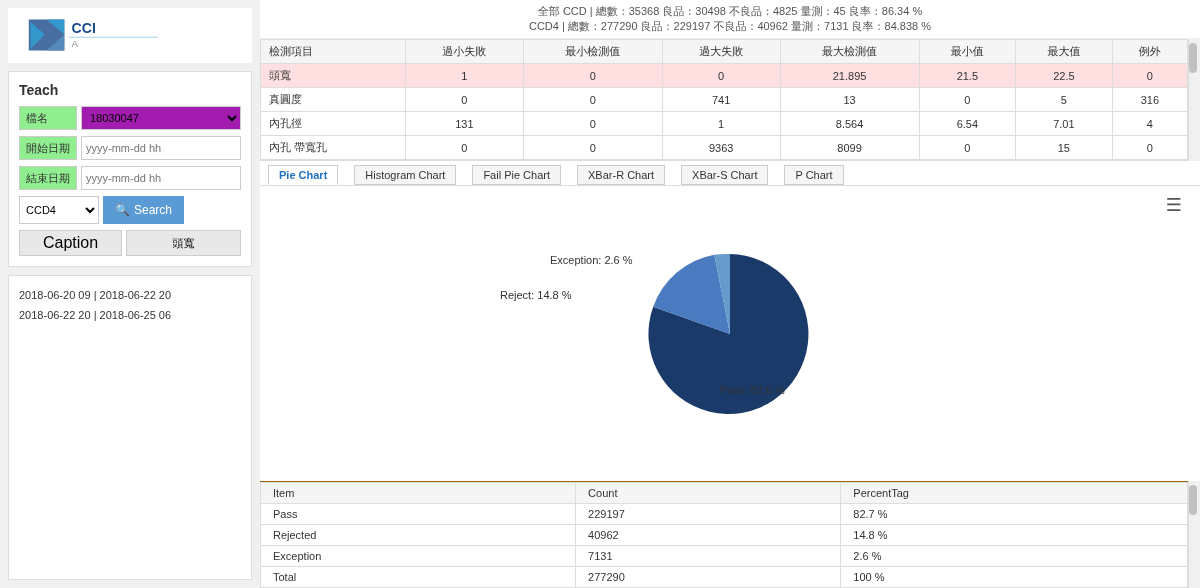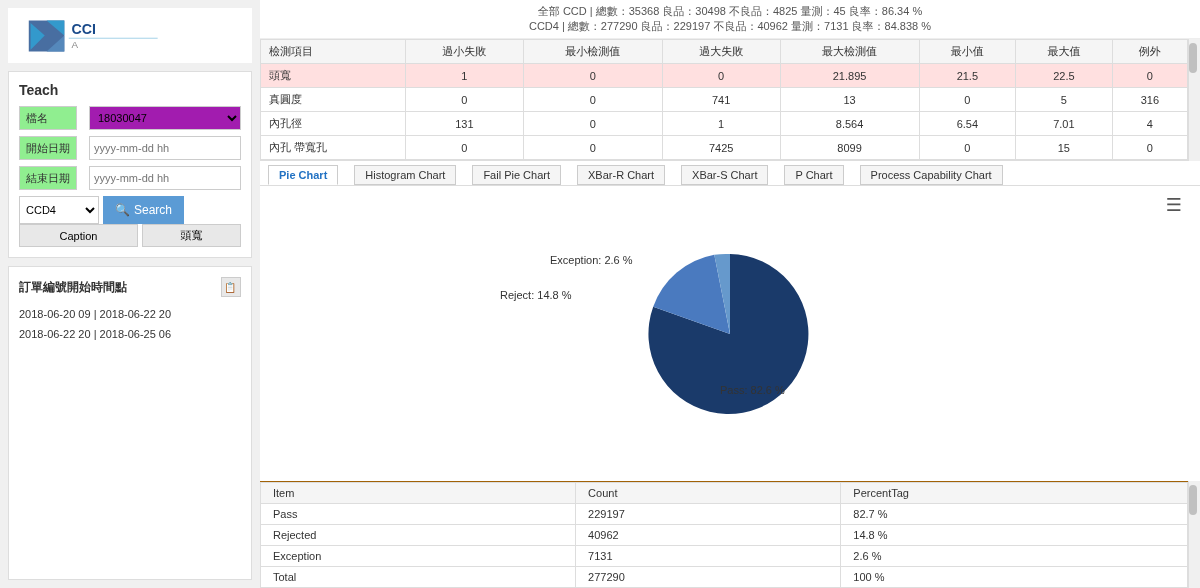--- a/index.html
+++ b/index.html
@@ -3,39 +3,39 @@
   <meta charset="utf-8">
   <style>
     * { box-sizing: border-box; margin: 0; padding: 0; }
     body { font-family: Arial, sans-serif; font-size: 12px; background: #f0f0f0; color: #333; }
     
     .app-container { display: flex; width: 1200px; height: 588px; background: #f0f0f0; }
     
     
     .left-panel { width: 260px; min-width: 260px; background: #f0f0f0; padding: 8px; display: flex; flex-direction: column; gap: 8px; }
     
-    .logo-area { background: white; height: 55px; display: flex; align-items: center; padding: 8px; }
+    .logo-area { background: white; height: 55px; display: flex; align-items: flex-end; padding: 8px; }
     .logo-svg { width: 150px; height: 40px; }
     
     .teach-panel { background: white; padding: 10px; border: 1px solid #ddd; }
     .teach-title { font-size: 14px; font-weight: bold; margin-bottom: 8px; color: #333; }
     
-    .form-row { display: flex; align-items: center; margin-bottom: 6px; gap: 12px; }
+    .form-row { display: flex; align-items: center; margin-bottom: 6px; gap: 4px; }
     .form-input { flex: 1; height: 24px; border: 1px solid #ccc; padding: 5px 4px; font-size: 11px; background: white; }
     .form-select { flex: 1; height: 24px; border: 1px solid #ccc; padding: 4px 4px; font-size: 11px; background: #a21caf; }
     .form-select-small { width: 55px; height: 24px; border: 1px solid #ccc; padding: 2px 2px; font-size: 11px; background: white; }
     
     .date-label { background: #90EE90; border: 1px solid #ccc; padding: 2px 6px; font-size: 11px; height: 24px; display: flex; align-items: center; width: 58px; flex-shrink: 0; }
     
-    .search-row { display: flex; align-items: center; gap: 4px; }
+    .search-row { display: flex; align-items: center; gap: 4px; margin-bottom: 6px; }
     .ccd-select { width: 80px; height: 28px; border: 1px solid #ccc; font-size: 11px; }
     .search-btn { background: #5b9bd5; color: white; border: none; padding: 4px 12px; height: 28px; cursor: pointer; font-size: 12px; display: flex; align-items: center; gap: 4px; }
     
     .caption-row { display: flex; gap: 4px; }
-    .caption-btn { background: #e8e8e8; border: 1px solid #ccc; padding: 3px 20px; font-size: 11px; cursor: pointer; flex: 1; text-align: center; }
+    .caption-btn { background: #e8e8e8; border: 1px solid #ccc; padding: 3px 4px; font-size: 16px; cursor: pointer; flex: 1; text-align: center; }
     .chan-btn { background: #e8e8e8; border: 1px solid #ccc; padding: 3px 10px; font-size: 11px; cursor: pointer; flex: 1; text-align: center; }
     
     .order-panel { background: white; padding: 10px; border: 1px solid #ddd; flex: 1; }
     .order-title { font-size: 12px; font-weight: bold; margin-bottom: 8px; display: flex; align-items: center; justify-content: space-between; }
     .order-icon { width: 20px; height: 20px; background: #e8e8e8; border: 1px solid #ccc; display: flex; align-items: center; justify-content: center; cursor: pointer; font-size: 10px; }
     .order-dates { font-size: 11px; color: #333; line-height: 1.8; }
     
     
     .right-panel { flex: 1; display: flex; flex-direction: column; background: white; overflow: hidden; }
     
@@ -126,24 +126,20 @@
         </button>
       </div>
 
       <div class="caption-row">
         <button class="caption-btn">Caption</button>
         <button class="chan-btn">頭寬</button>
       </div>
     </div>
 
     <div class="order-panel">
-      <div class="order-title">
-        <span>訂單編號開始時間點</span>
-        <div class="order-icon">📋</div>
-      </div>
       <div class="order-dates">
         <div>
           <span>2018-06-20 09</span>
           <span> | </span>
           <span>2018-06-22 20</span>
         </div>
         <div>
           <span>2018-06-22 20</span>
           <span> | </span>
           <span>2018-06-25 06</span>
@@ -205,42 +201,41 @@
                     <td>1</td>
                     <td>8.564</td>
                     <td>6.54</td>
                     <td>7.01</td>
                     <td>4</td>
                   </tr>
                   <tr>
                     <td class="col-name">內孔 帶寬孔</td>
                     <td>0</td>
                     <td>0</td>
-                    <td>7425</td>
+                    <td>9363</td>
                     <td>8099</td>
                     <td>0</td>
                     <td>15</td>
                     <td>0</td>
                   </tr>
                 </tbody>
             </table>
           </div>
           <div class="scrollbar-v">
             <div class="scrollbar-thumb"></div>
           </div>
         </div>
 
         <div class="charts-tabs" id="chart-tabs">
         <button class="chart-tab active">Pie Chart</button>
             <button class="chart-tab">Histogram Chart</button>
             <button class="chart-tab">Fail Pie Chart</button>
             <button class="chart-tab">XBar-R Chart</button>
             <button class="chart-tab">XBar-S Chart</button>
             <button class="chart-tab">P Chart</button>
-            <button class="chart-tab">Process Capability Chart</button>
           </div>
 
         <div style="flex:1; display:flex; overflow:hidden; position:relative;">
           <div style="flex:1; display:flex; flex-direction:column; overflow:hidden;">
 
             <div class="chart-area">
               <div class="pie-container">
 
                 <svg width="180" height="180" viewBox="0 0 180 180" style="position:absolute; left:50%; top:50%; transform:translate(-50%,-50%);">
 

